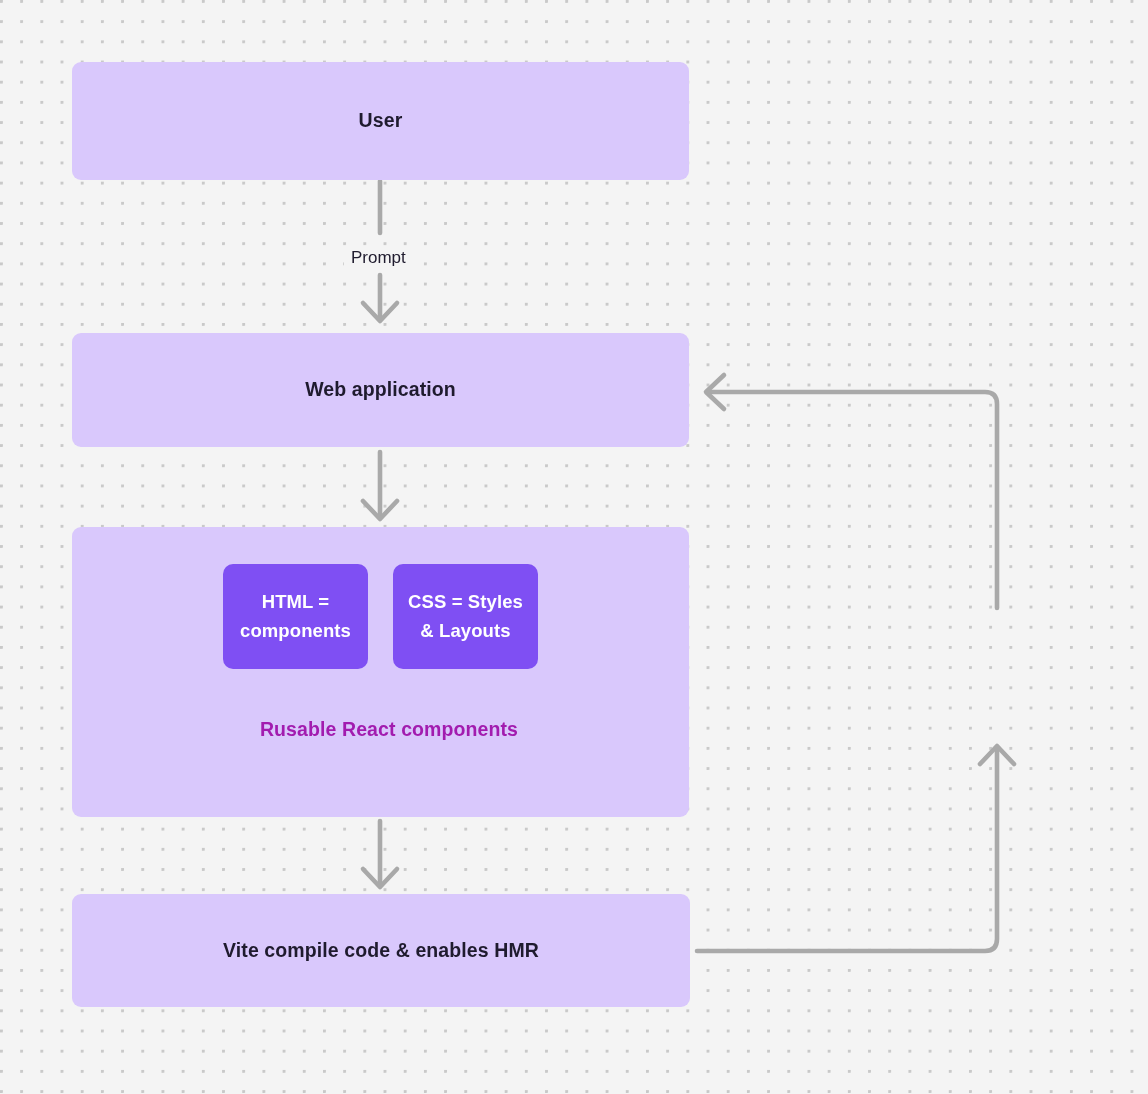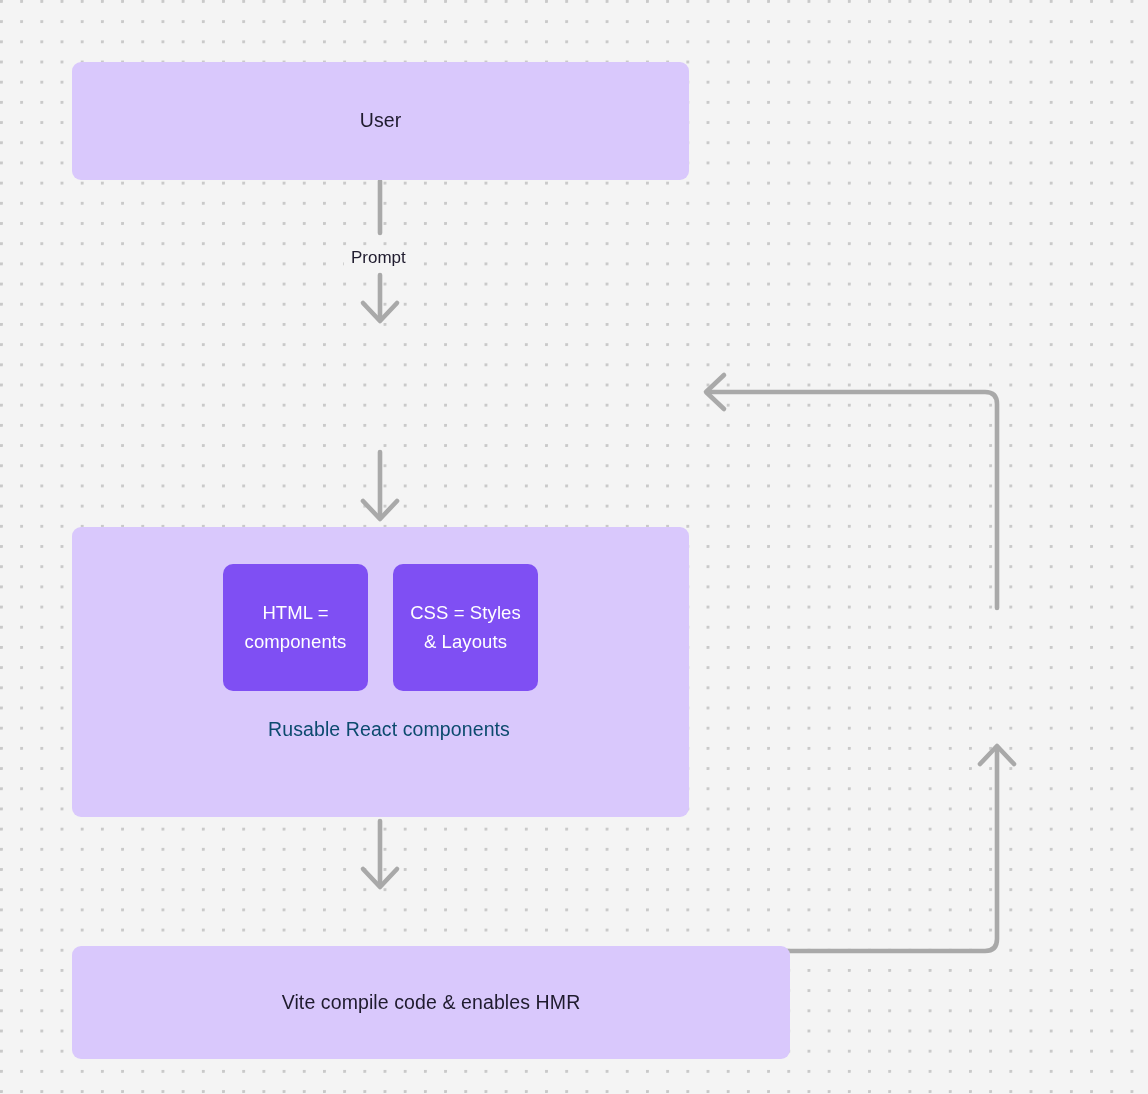--- a/index.html
+++ b/index.html
@@ -41,63 +41,64 @@
     display: flex;
     align-items: center;
     justify-content: center;
     border-radius: 9px;
     background: #d9c8fc;
     color: #1f1b2e;
     font-size: 19.5px;
     line-height: 1.42;
     text-align: center;
     letter-spacing: 0.1px;
+    font-weight: bold;
   }
 
   .node-user      { left: 72px;  top: 62px;  width: 617px; height: 118px; }
   .node-webapp    { left: 72px;  top: 333px; width: 617px; height: 114px; }
   .node-group     { left: 72px;  top: 527px; width: 617px; height: 290px;
                     display: block; }
-  .node-vite      { left: 72px;  top: 946px; width: 718px; height: 113px; }
+  .node-vite      { left: 72px;  top: 894px; width: 618px; height: 113px; }
   .node-render    { left: 903px; top: 616px; width: 188px; height: 112px;
                     font-size: 18.5px; }
 
   .subnode-row {
     position: absolute;
     left: 0;
     top: 37px;
     width: 617px;
     display: flex;
     justify-content: center;
     gap: 25px;
   }
 
   .subnode {
     width: 145px;
-    height: 127px;
+    height: 105px;
     border-radius: 10px;
     background: #7f4ff3;
     color: #ffffff;
     display: flex;
     align-items: center;
     justify-content: center;
     text-align: center;
     font-size: 18.5px;
     line-height: 1.56;
     padding: 8px 6px;
   }
 
   .group-caption {
     position: absolute;
     left: 0;
     top: 189px;
     width: 617px;
     text-align: center;
     font-size: 19.5px;
-    color: #0c4a6e;
+    color: #a21caf;
     line-height: 1.42;
     padding-left: 17px;
   }
 
   .edge-label {
     position: absolute;
     font-size: 17px;
     color: #1f1b2e;
     background: #f4f4f4;
     padding: 0 7px;
@@ -147,20 +148,23 @@
       <path d="M 724 375 L 706 392 L 724 409" fill="none" stroke="#a9a9a9" stroke-width="4.6" stroke-linecap="round" stroke-linejoin="round"></path>
     </g>
   </svg>
 
   <div class="node node-user">
     <span>User</span>
   </div>
 
   <div class="edge-label label-prompt">Prompt</div>
 
+  <div class="node node-webapp">
+    <span>Web application</span>
+  </div>
 
   <div class="node node-group">
     <div class="subnode-row">
       <div class="subnode">
         <span>
           <span>HTML =</span><br>
           <span>components</span>
         </span>
       </div>
       <div class="subnode">

